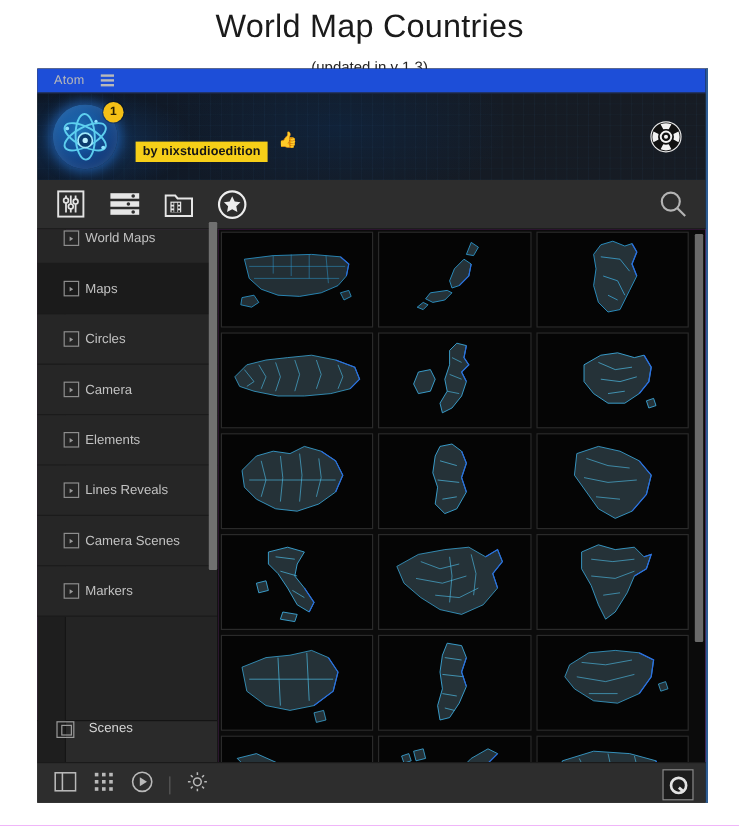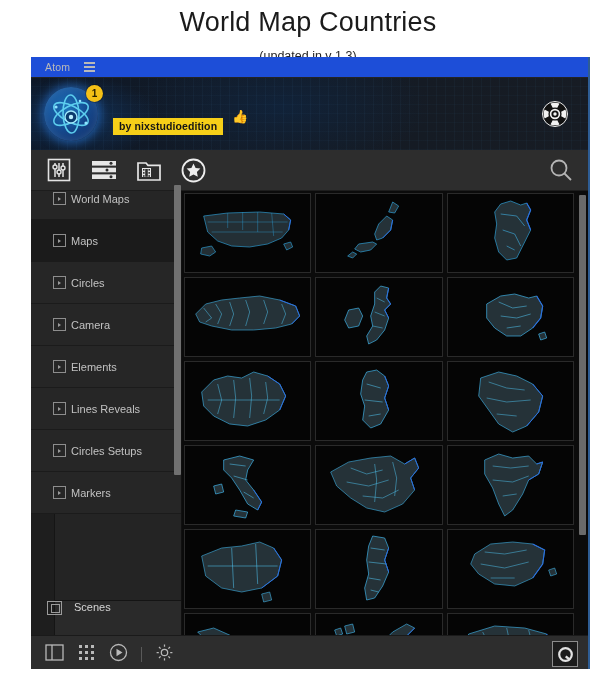--- a/index.html
+++ b/index.html
@@ -307,21 +307,21 @@
             <div class="side-item">
               <span class="si-icon"></span>
               <span>Elements</span>
             </div>
             <div class="side-item">
               <span class="si-icon"></span>
               <span>Lines Reveals</span>
             </div>
             <div class="side-item">
               <span class="si-icon"></span>
-              <span>Circles Setups</span>
+              <span>Camera Scenes</span>
             </div>
             <div class="side-item">
               <span class="si-icon"></span>
               <span>Markers</span>
             </div>
 
           </div>
         </div>
         <div class="side-footer">
           <span class="scenes-ico"></span>

